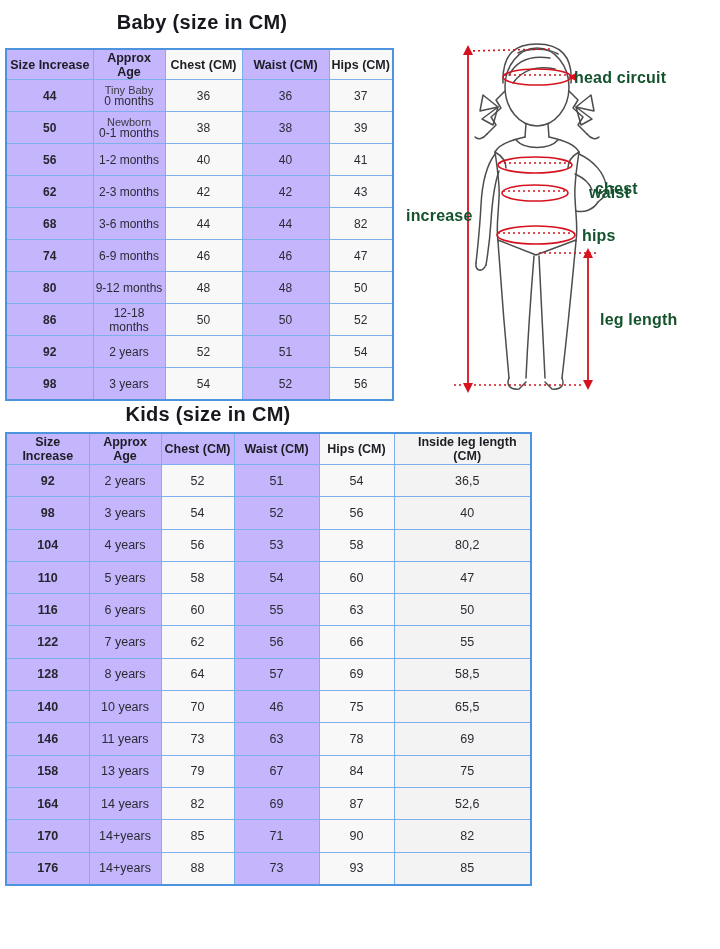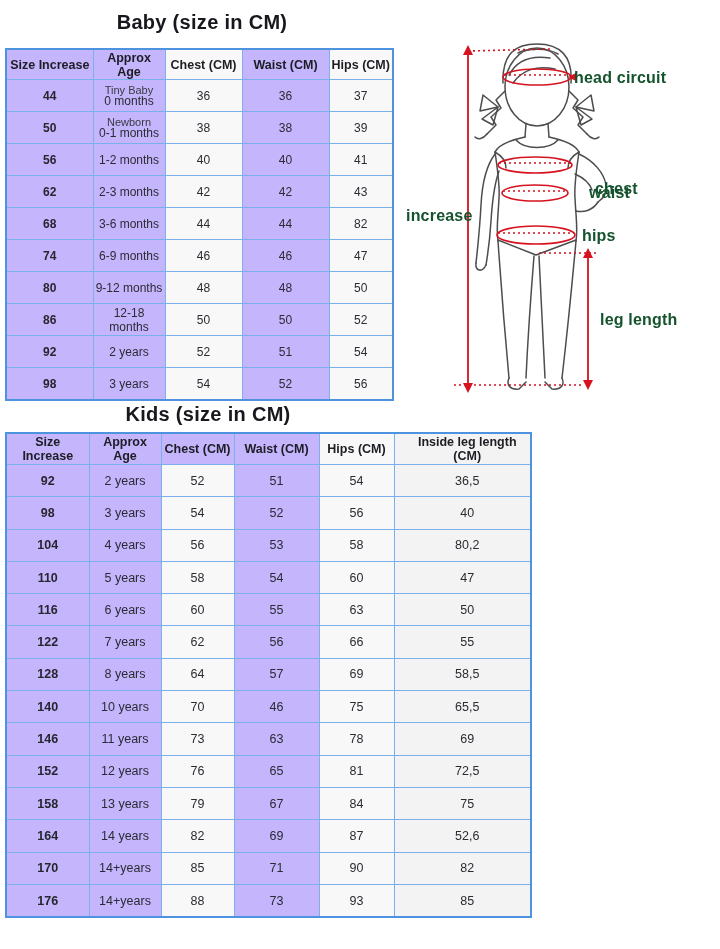--- a/index.html
+++ b/index.html
@@ -328,28 +328,20 @@
         </tr>
         <tr>
           <td class="c-blue">146</td>
           <td class="c-gray">11 years</td>
           <td class="c-light">73</td>
           <td class="c-gray">63</td>
           <td class="c-light">78</td>
           <td class="c-lighter">69</td>
         </tr>
         <tr>
-          <td class="c-blue">152</td>
-          <td class="c-gray">12 years</td>
-          <td class="c-light">76</td>
-          <td class="c-gray">65</td>
-          <td class="c-light">81</td>
-          <td class="c-lighter">72,5</td>
-        </tr>
-        <tr>
           <td class="c-blue">158</td>
           <td class="c-gray">13 years</td>
           <td class="c-light">79</td>
           <td class="c-gray">67</td>
           <td class="c-light">84</td>
           <td class="c-lighter">75</td>
         </tr>
         <tr>
           <td class="c-blue">164</td>
           <td class="c-gray">14 years</td>

